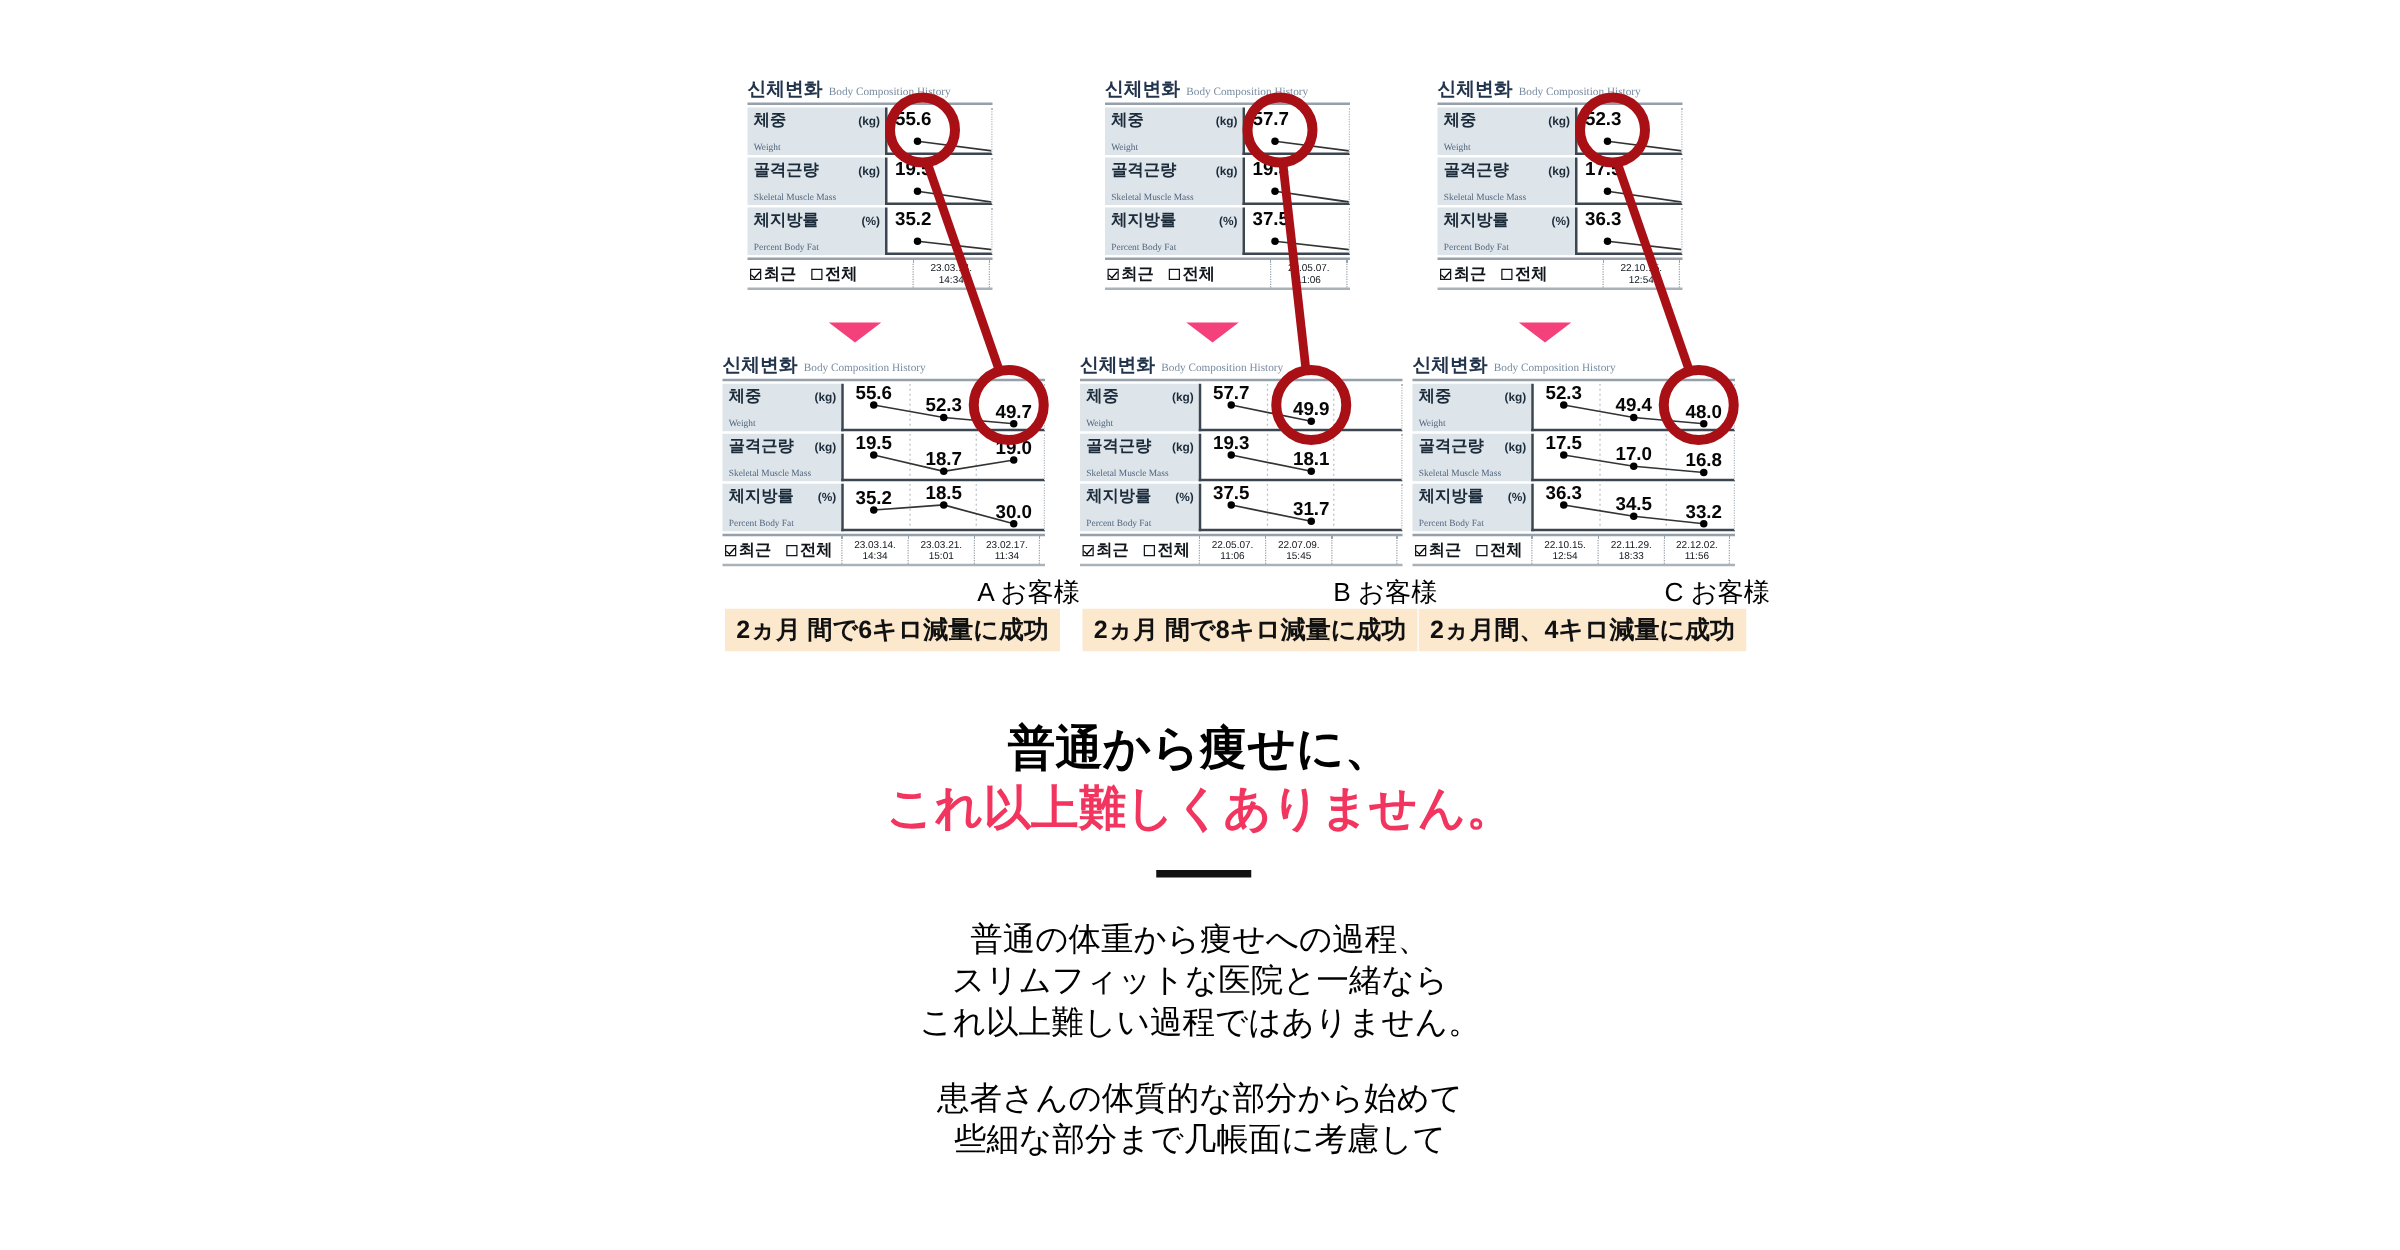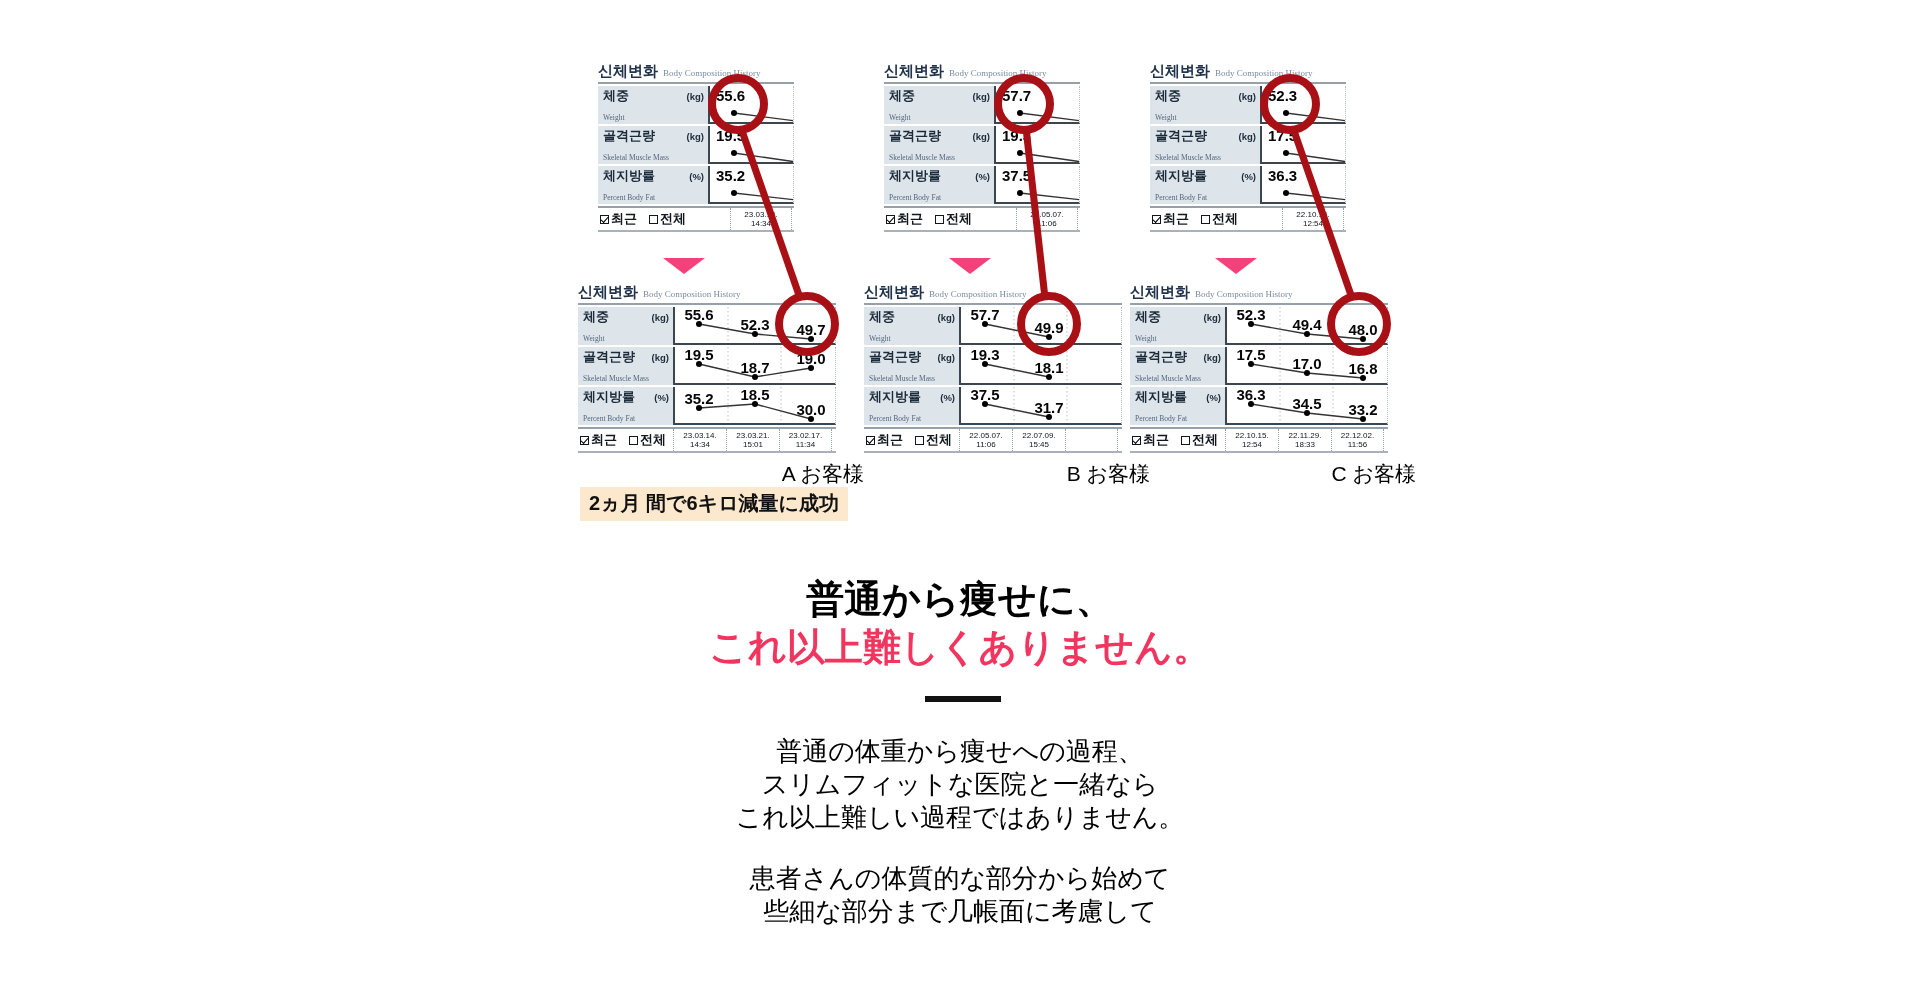--- a/index.html
+++ b/index.html
@@ -422,20 +422,23 @@
             <span>15:45</span>
           </div>
         <div class="datecol">
             <span></span>
             <span></span>
           </div>
       </div>
     </div>
 
     <div class="cust-label">B お客様</div>
+    <div class="caption-wrap">
+      <span class="caption">2ヵ月 間で8キロ減量に成功</span>
+    </div>
 
     <svg class="annot" width="300" height="470">
       <circle cx="174" cy="42" r="26" fill="none" stroke="#a91016" stroke-width="8"></circle>
       <circle cx="199" cy="262" r="28" fill="none" stroke="#a91016" stroke-width="8"></circle>
       <line x1="176" y1="66" x2="195" y2="236" stroke="#a91016" stroke-width="7"></line>
     </svg>
   </div>
 
   <div class="col col-c">
     <div class="tbl tbl-top">
@@ -602,20 +605,23 @@
             <span>18:33</span>
           </div>
         <div class="datecol">
             <span>22.12.02.</span>
             <span>11:56</span>
           </div>
       </div>
     </div>
 
     <div class="cust-label">C お客様</div>
+    <div class="caption-wrap">
+      <span class="caption">2ヵ月間、4キロ減量に成功</span>
+    </div>
 
     <svg class="annot" width="300" height="470">
       <circle cx="174" cy="42" r="26" fill="none" stroke="#a91016" stroke-width="8"></circle>
       <circle cx="243" cy="262" r="28" fill="none" stroke="#a91016" stroke-width="8"></circle>
       <line x1="177" y1="66" x2="236" y2="236" stroke="#a91016" stroke-width="7"></line>
     </svg>
   </div>
 
   <div class="headline">
     <div class="hl1">普通から痩せに、</div>

